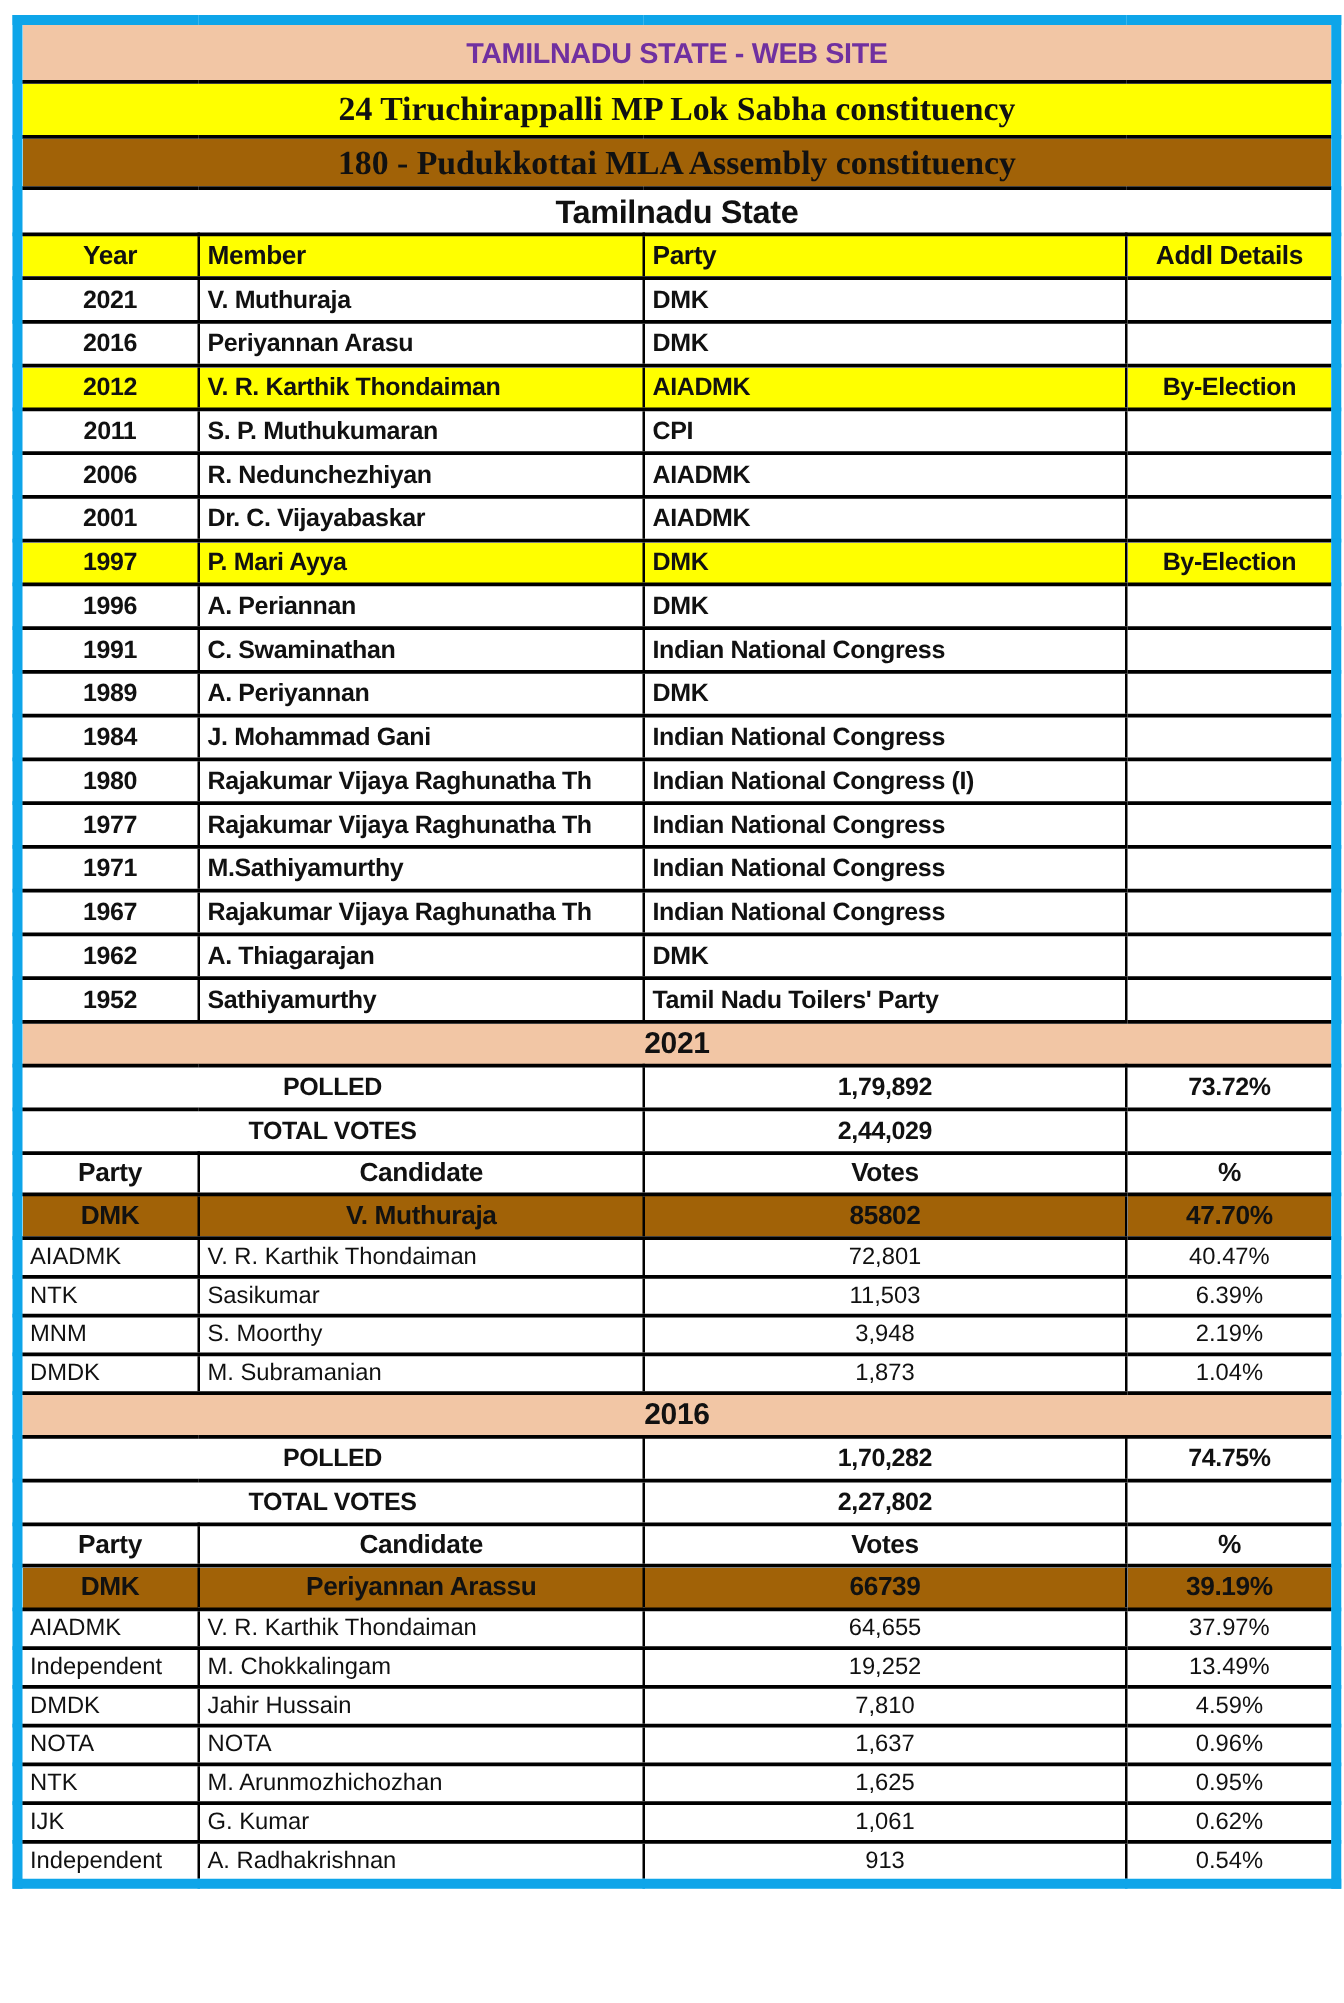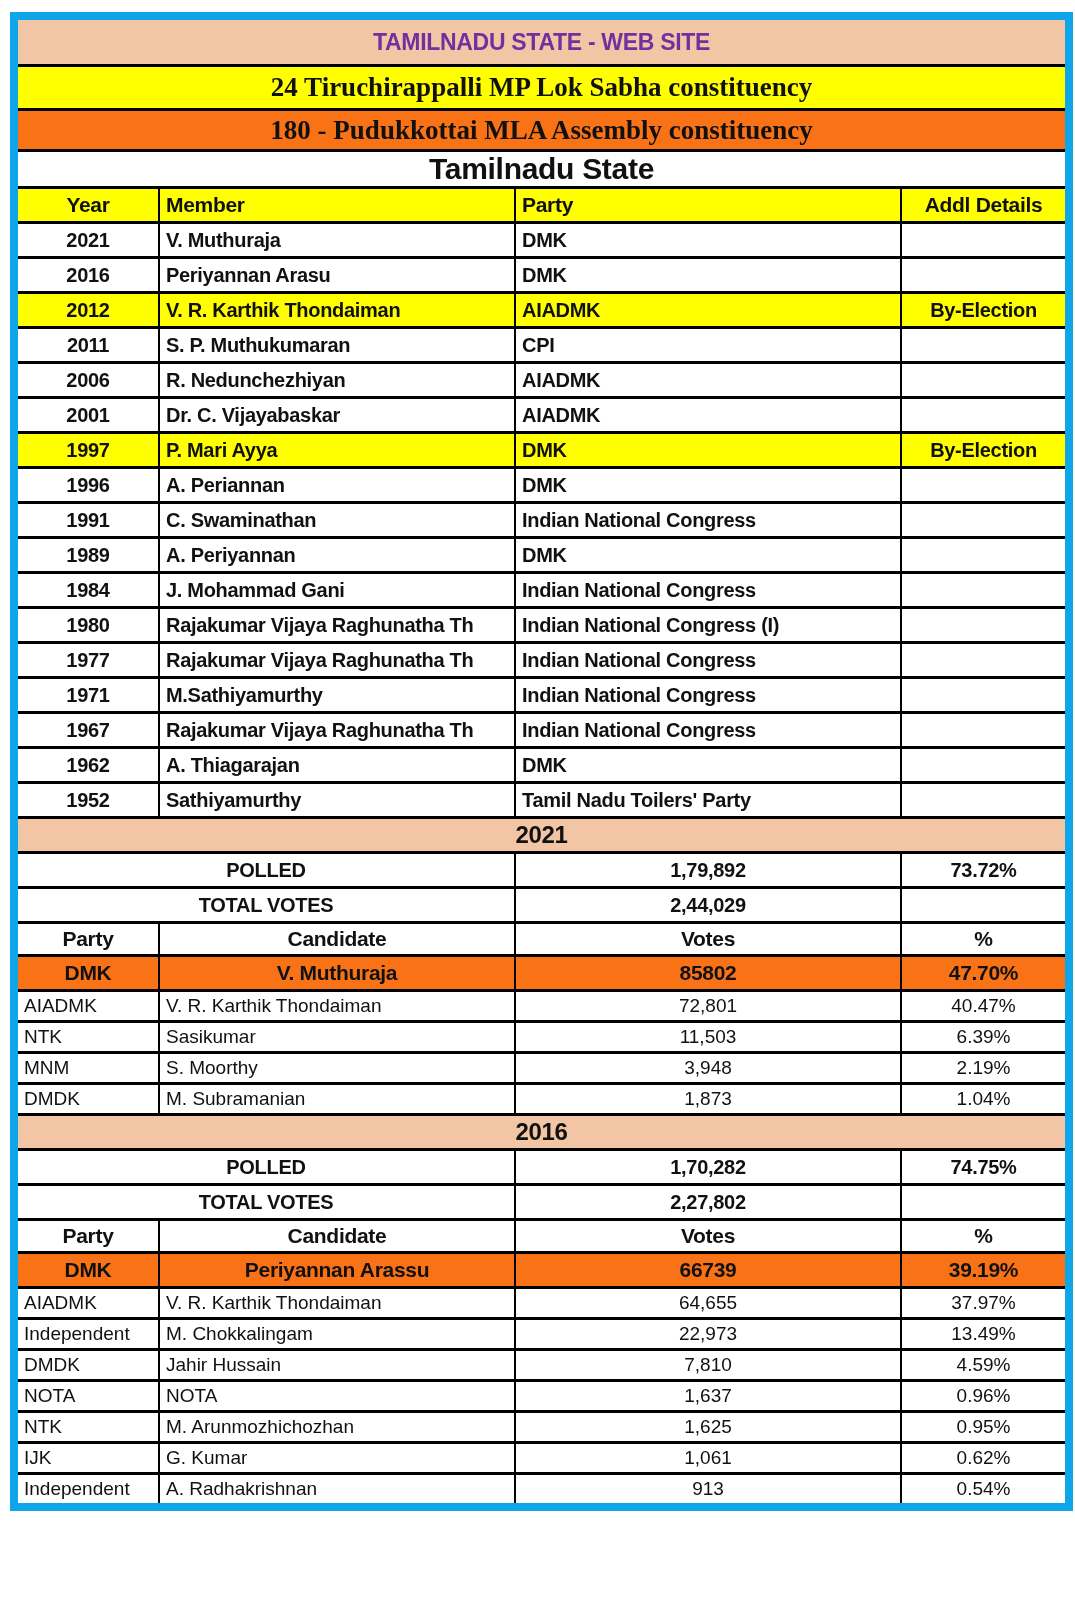--- a/index.html
+++ b/index.html
@@ -20,24 +20,24 @@
   .r-member td{height:32px;}
   .r-madras td{height:32px;}
   .r-banner td{height:32px;}
   .r-agg td{height:32px;}
   .r-reshead td{height:30px;}
   .r-winner td{height:32px;}
   .r-other td{height:28px;}
   
   .bg-peach{background:#F2C6A5;}
   .bg-yellow{background:#FFFF00;}
-  .bg-green{background:#f97316;}
+  .bg-green{background:#a16207;}
   .r-site td{color:#7030A0;font-size:23px;text-align:center;}
   .serif-title{font-family:"Liberation Serif",serif;font-size:27px;font-weight:bold;text-align:center;letter-spacing:0;}
-  .r-state td{font-size:30px;text-align:center;}
+  .r-state td{font-size:26px;text-align:center;}
   .r-madras td{font-size:24px;text-align:center;}
   .r-banner td{font-size:24px;text-align:center;}
   .r-cols td{font-size:21px;}
   .r-reshead td{font-size:21px;text-align:center;}
   .r-winner td{font-size:21px;text-align:center;}
   .r-agg td{font-size:20px;}
   .r-other td{font-size:19px;font-weight:normal;letter-spacing:0;}
 </style>
 </head>
 <body>
@@ -253,21 +253,21 @@
   </tr>
   <tr class="r-other">
     <td class="l">AIADMK</td>
     <td class="l">V. R. Karthik Thondaiman</td>
     <td class="c">64,655</td>
     <td class="c">37.97%</td>
   </tr>
   <tr class="r-other">
     <td class="l">Independent</td>
     <td class="l">M. Chokkalingam</td>
-    <td class="c">22,973</td>
+    <td class="c">19,252</td>
     <td class="c">13.49%</td>
   </tr>
   <tr class="r-other">
     <td class="l">DMDK</td>
     <td class="l">Jahir Hussain</td>
     <td class="c">7,810</td>
     <td class="c">4.59%</td>
   </tr>
   <tr class="r-other">
     <td class="l">NOTA</td>

